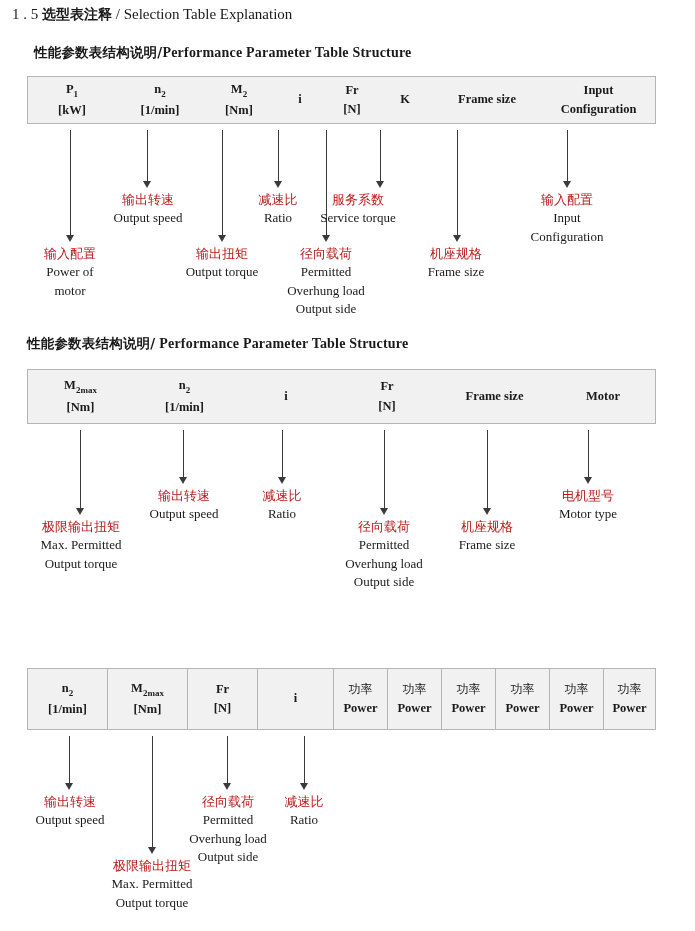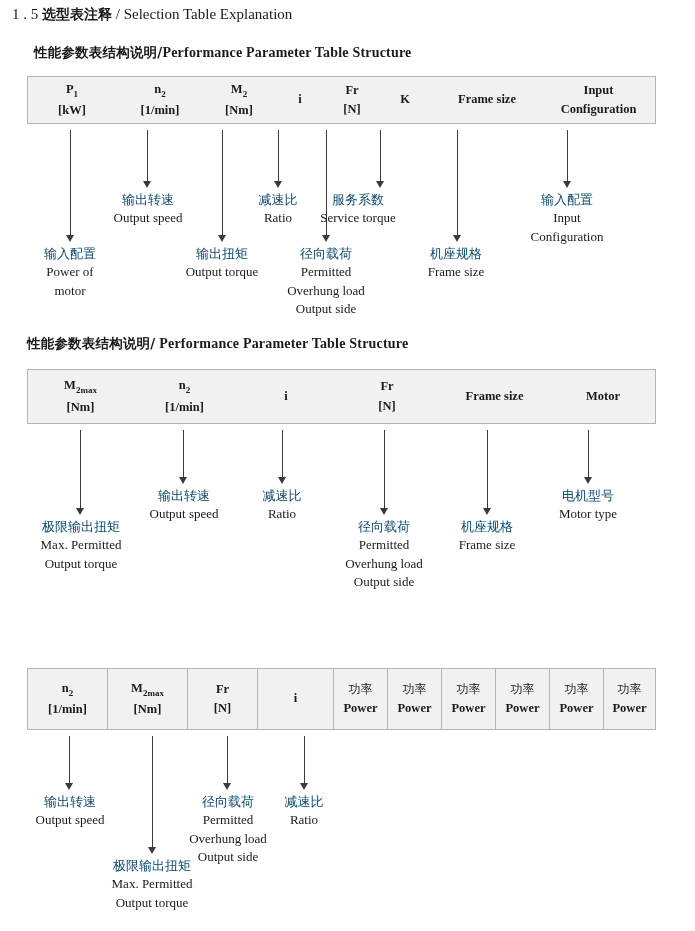--- a/index.html
+++ b/index.html
@@ -126,21 +126,21 @@
   .note {
     position: absolute;
     text-align: center;
     line-height: 1.42;
     white-space: nowrap;
   }
   .note .cn {
     display: block;
     font-family: "DejaVu Sans", "Liberation Sans", sans-serif;
     font-size: 13px;
-    color: #0c4a6e;
+    color: #b91c1c;
   }
   .note .en {
     display: block;
     font-family: "Liberation Serif", "DejaVu Serif", serif;
     font-size: 13px;
     color: #1a1a1a;
   }
 </style>
 </head>
 <body>

